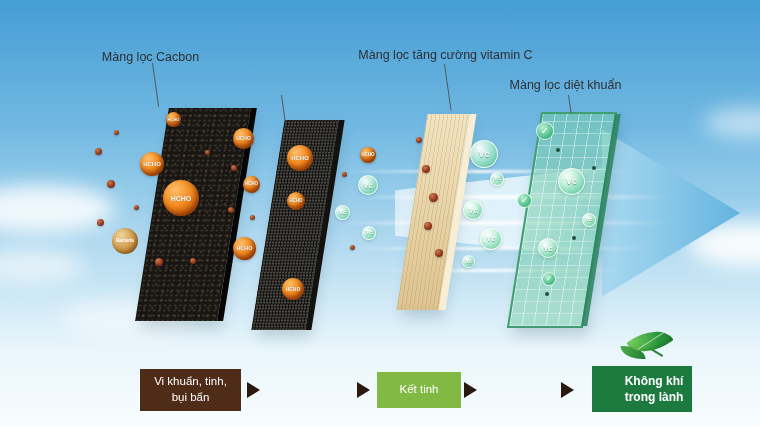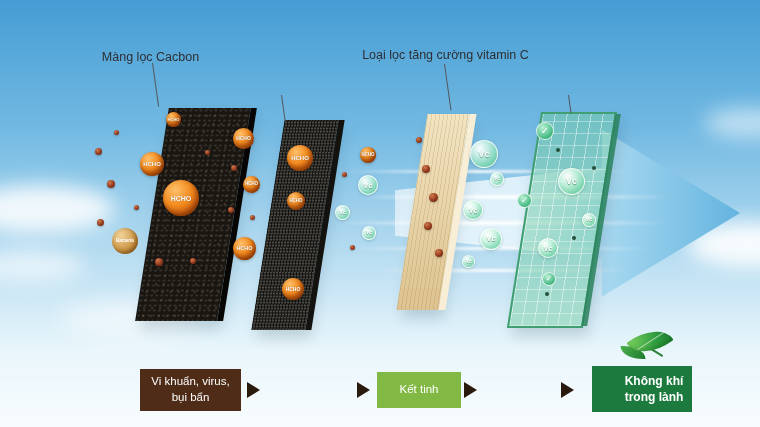--- a/index.html
+++ b/index.html
@@ -90,21 +90,22 @@
   <div class="panel panel-mesh" style="left:268px;top:120px;width:54px;height:210px"></div>
   <div class="panel panel-wood" style="left:412px;top:114px;width:42px;height:196px"></div>
   <div class="panel panel-green" style="left:524px;top:112px;width:76px;height:216px"></div>
 
   <div class="pline" style="left:152px;top:63px;height:44px"></div>
   <div class="pline" style="left:281px;top:95px;height:27px"></div>
   <div class="pline" style="left:444px;top:64px;height:47px"></div>
   <div class="pline" style="left:568px;top:95px;height:18px"></div>
 
   <div class="flabel" style="left:83px;top:50px;width:135px">Màng lọc Cacbon</div>
-  <div class="flabel" style="left:338px;top:48px;width:215px">Loại lọc tăng cường vitamin C</div>
+  <div class="flabel" style="left:338px;top:48px;width:215px">Màng lọc tăng cường vitamin C</div>
+  <div class="flabel" style="left:488px;top:78px;width:155px">Màng lọc diệt khuẩn</div>
 
   <div class="p dot" style="left:95px;top:148px;width:7px;height:7px"></div>
   <div class="p dot" style="left:114px;top:130px;width:5px;height:5px"></div>
   <div class="p dot" style="left:107px;top:180px;width:8px;height:8px"></div>
   <div class="p dot" style="left:97px;top:219px;width:7px;height:7px"></div>
   <div class="p dot" style="left:119px;top:244px;width:6px;height:6px"></div>
   <div class="p dot" style="left:134px;top:205px;width:5px;height:5px"></div>
   <div class="p dot" style="left:155px;top:258px;width:8px;height:8px"></div>
   <div class="p dot" style="left:205px;top:150px;width:5px;height:5px"></div>
   <div class="p dot" style="left:190px;top:258px;width:6px;height:6px"></div>
@@ -150,21 +151,21 @@
   <div class="p spk" style="left:556px;top:148px;width:4px;height:4px"></div>
   <div class="p spk" style="left:572px;top:236px;width:4px;height:4px"></div>
   <div class="p spk" style="left:545px;top:292px;width:4px;height:4px"></div>
   <div class="p spk" style="left:592px;top:166px;width:4px;height:4px"></div>
 
   <div class="leaf-b"></div>
   <div class="leaf-a"></div>
   <div class="leaf-stem"></div>
 
   <div class="flow-step" style="left: 140px; top: 369px; width: 101px; height: 42px; background: rgb(78, 44, 23);">
-    <span>Vi khuẩn, virus,
+    <span>Vi khuẩn, tinh,
 bụi bẩn</span>
   </div>
   <div class="flow-arrow" style="left:247px;top:382px"></div>
   <div class="flow-arrow" style="left:357px;top:382px"></div>
   <div class="flow-step" style="left: 377px; top: 372px; width: 84px; height: 36px; background: rgb(130, 185, 68);">
     <span>Kết tinh</span>
   </div>
   <div class="flow-arrow" style="left:464px;top:382px"></div>
   <div class="flow-arrow" style="left:561px;top:382px"></div>
   <div class="flow-step final" style="left: 592px; top: 366px; width: 100px; height: 46px; background: rgb(28, 122, 62);">

